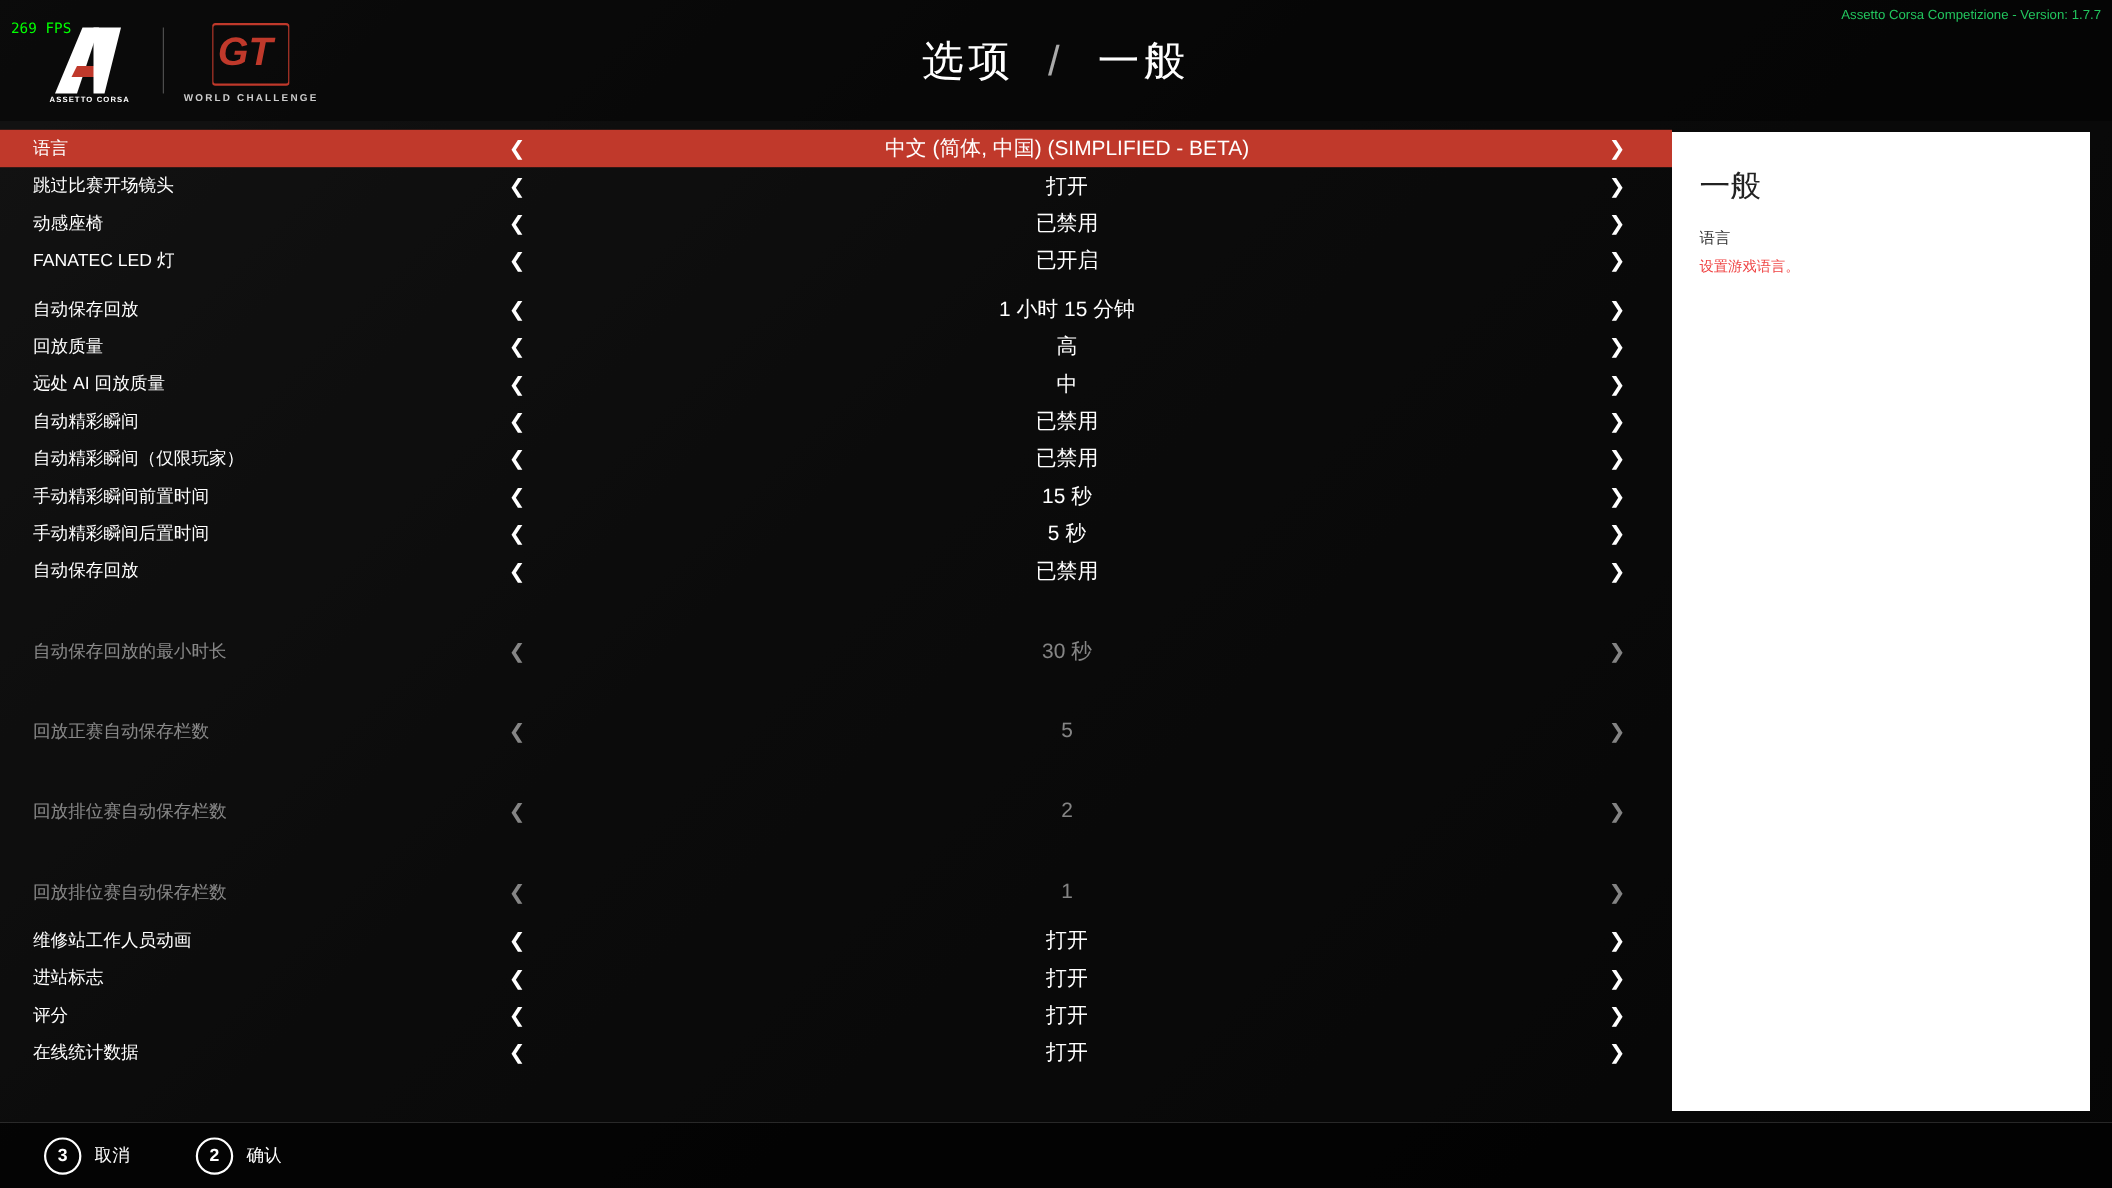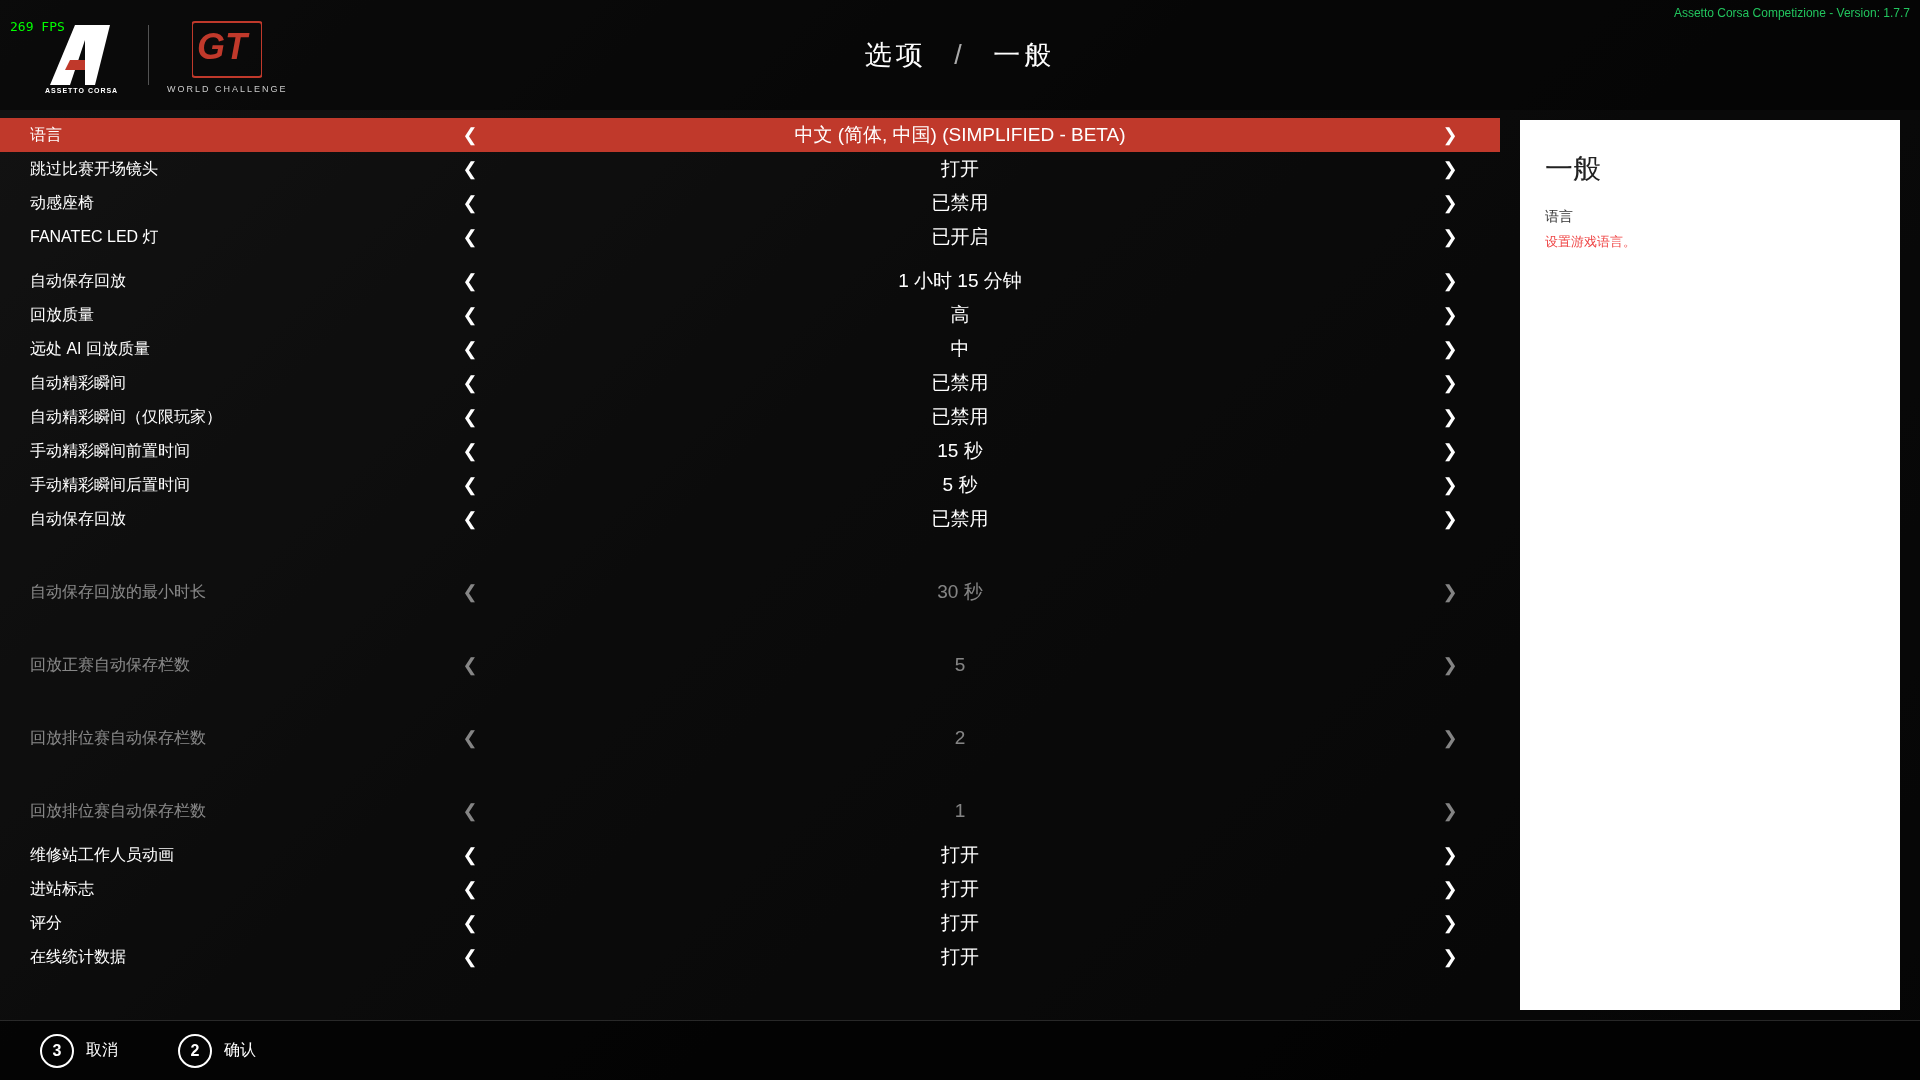--- a/index.html
+++ b/index.html
@@ -101,48 +101,48 @@
     }
     .gt-emblem {
       width: 70px;
       height: 65px;
     }
     .gt-text {
       font-size: 9px;
       color: #cccccc;
       letter-spacing: 2px;
       margin-top: 2px;
+      font-weight: bold;
     }
 
     .header-title {
       position: absolute;
       left: 50%;
       transform: translateX(-50%);
       color: #ffffff;
-      font-size: 27px;
+      font-size: 38px;
       font-weight: 300;
       letter-spacing: 4px;
     }
 
     .header-title .separator {
       margin: 0 16px;
       color: #aaaaaa;
       font-weight: 200;
     }
 
     
     .main {
       position: absolute;
       top: 110px;
       left: 0;
       right: 0;
       bottom: 60px;
       z-index: 10;
       display: flex;
-      gap: 20px;
     }
 
     
     .settings-list {
       flex: 1;
       overflow: hidden;
       padding: 8px 0;
     }
 
     .setting-row {

